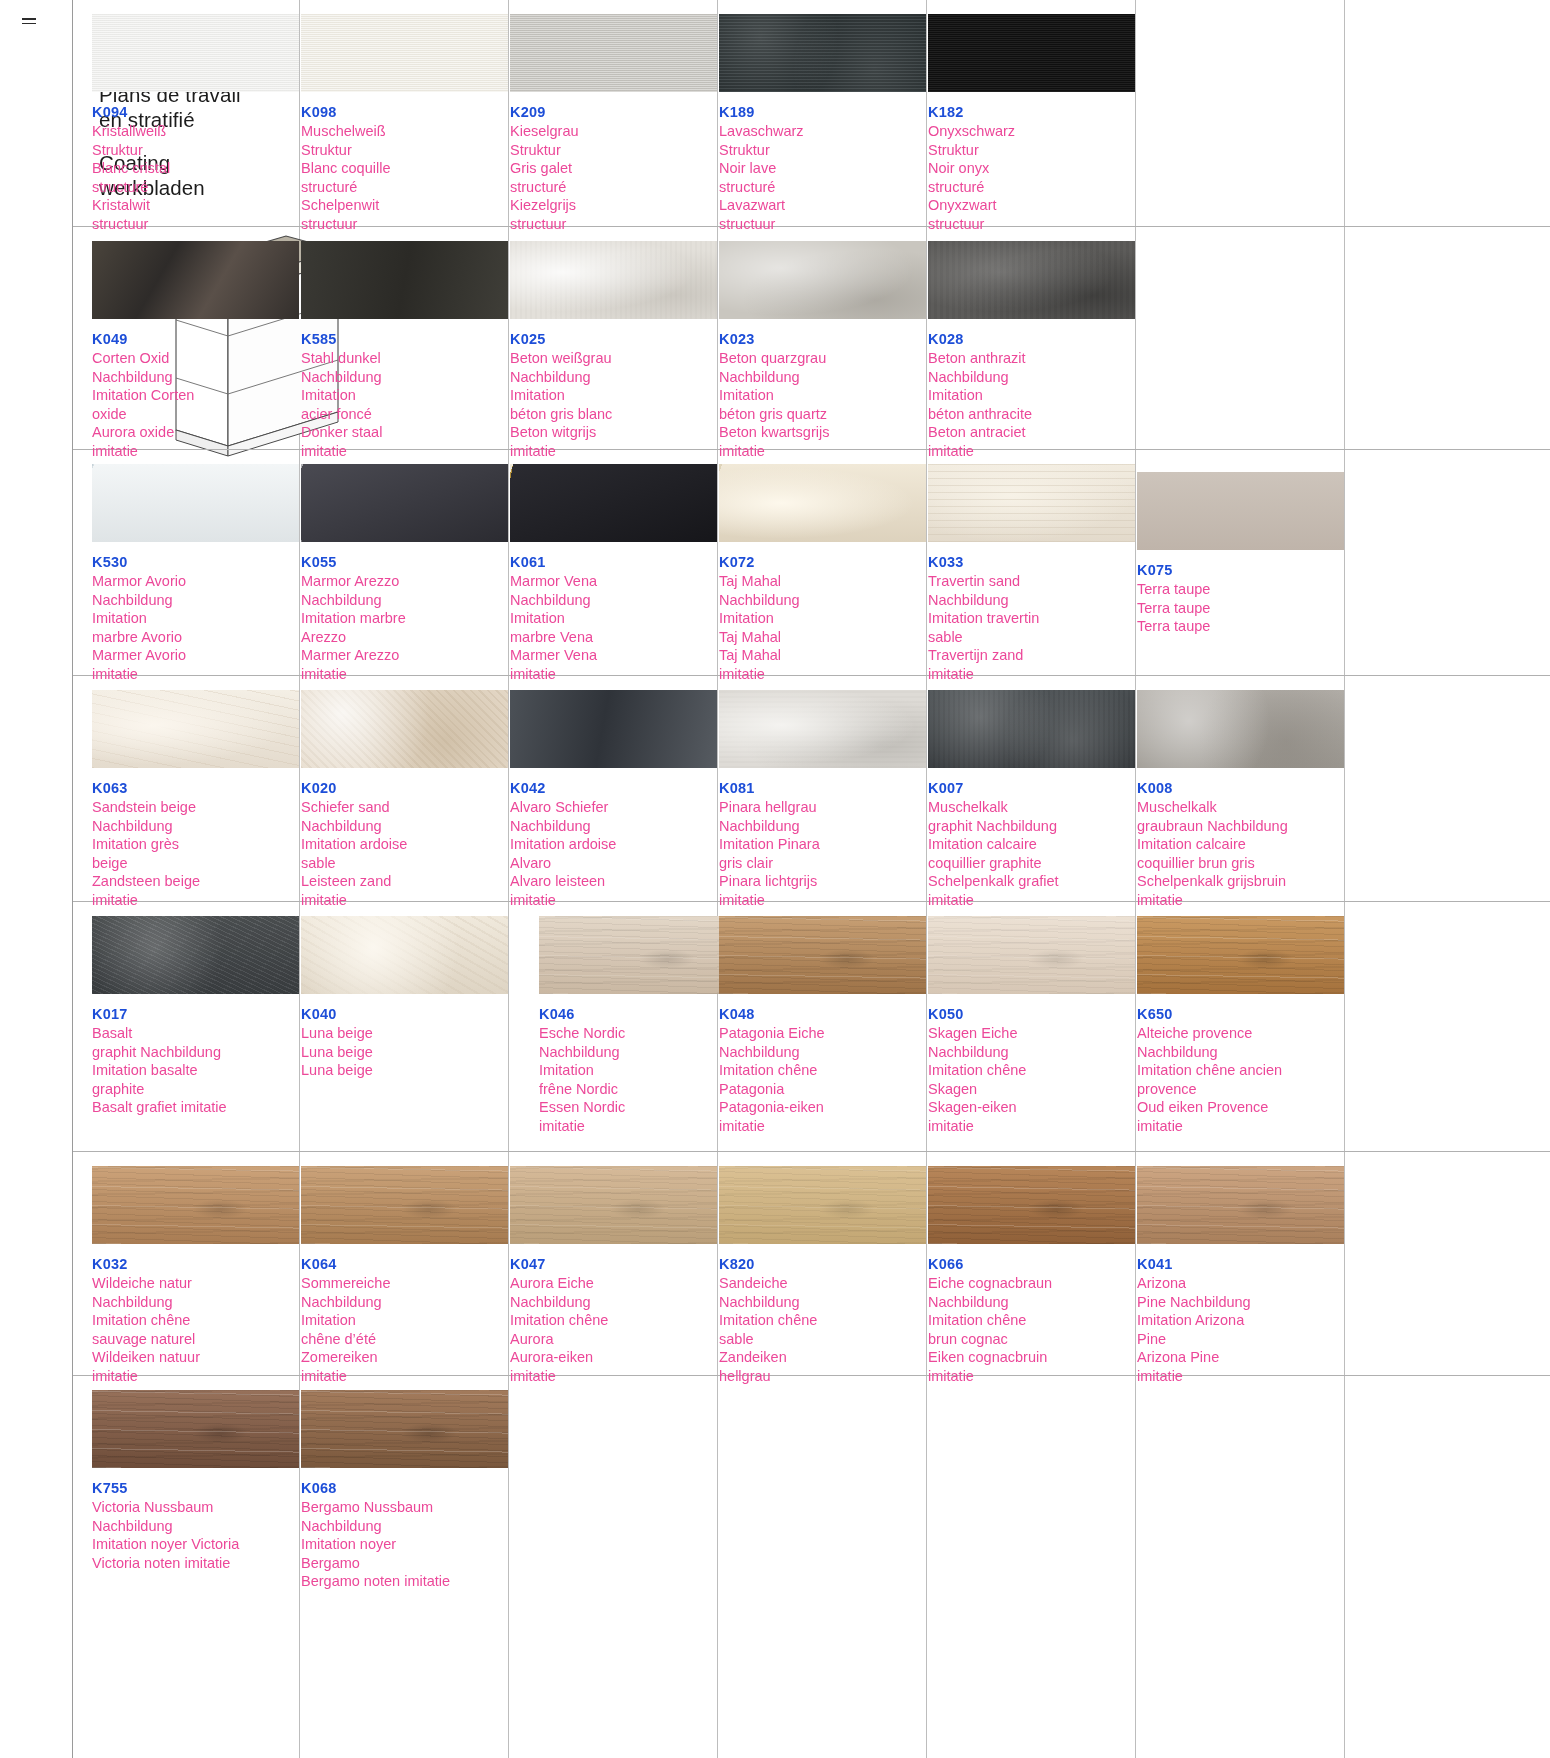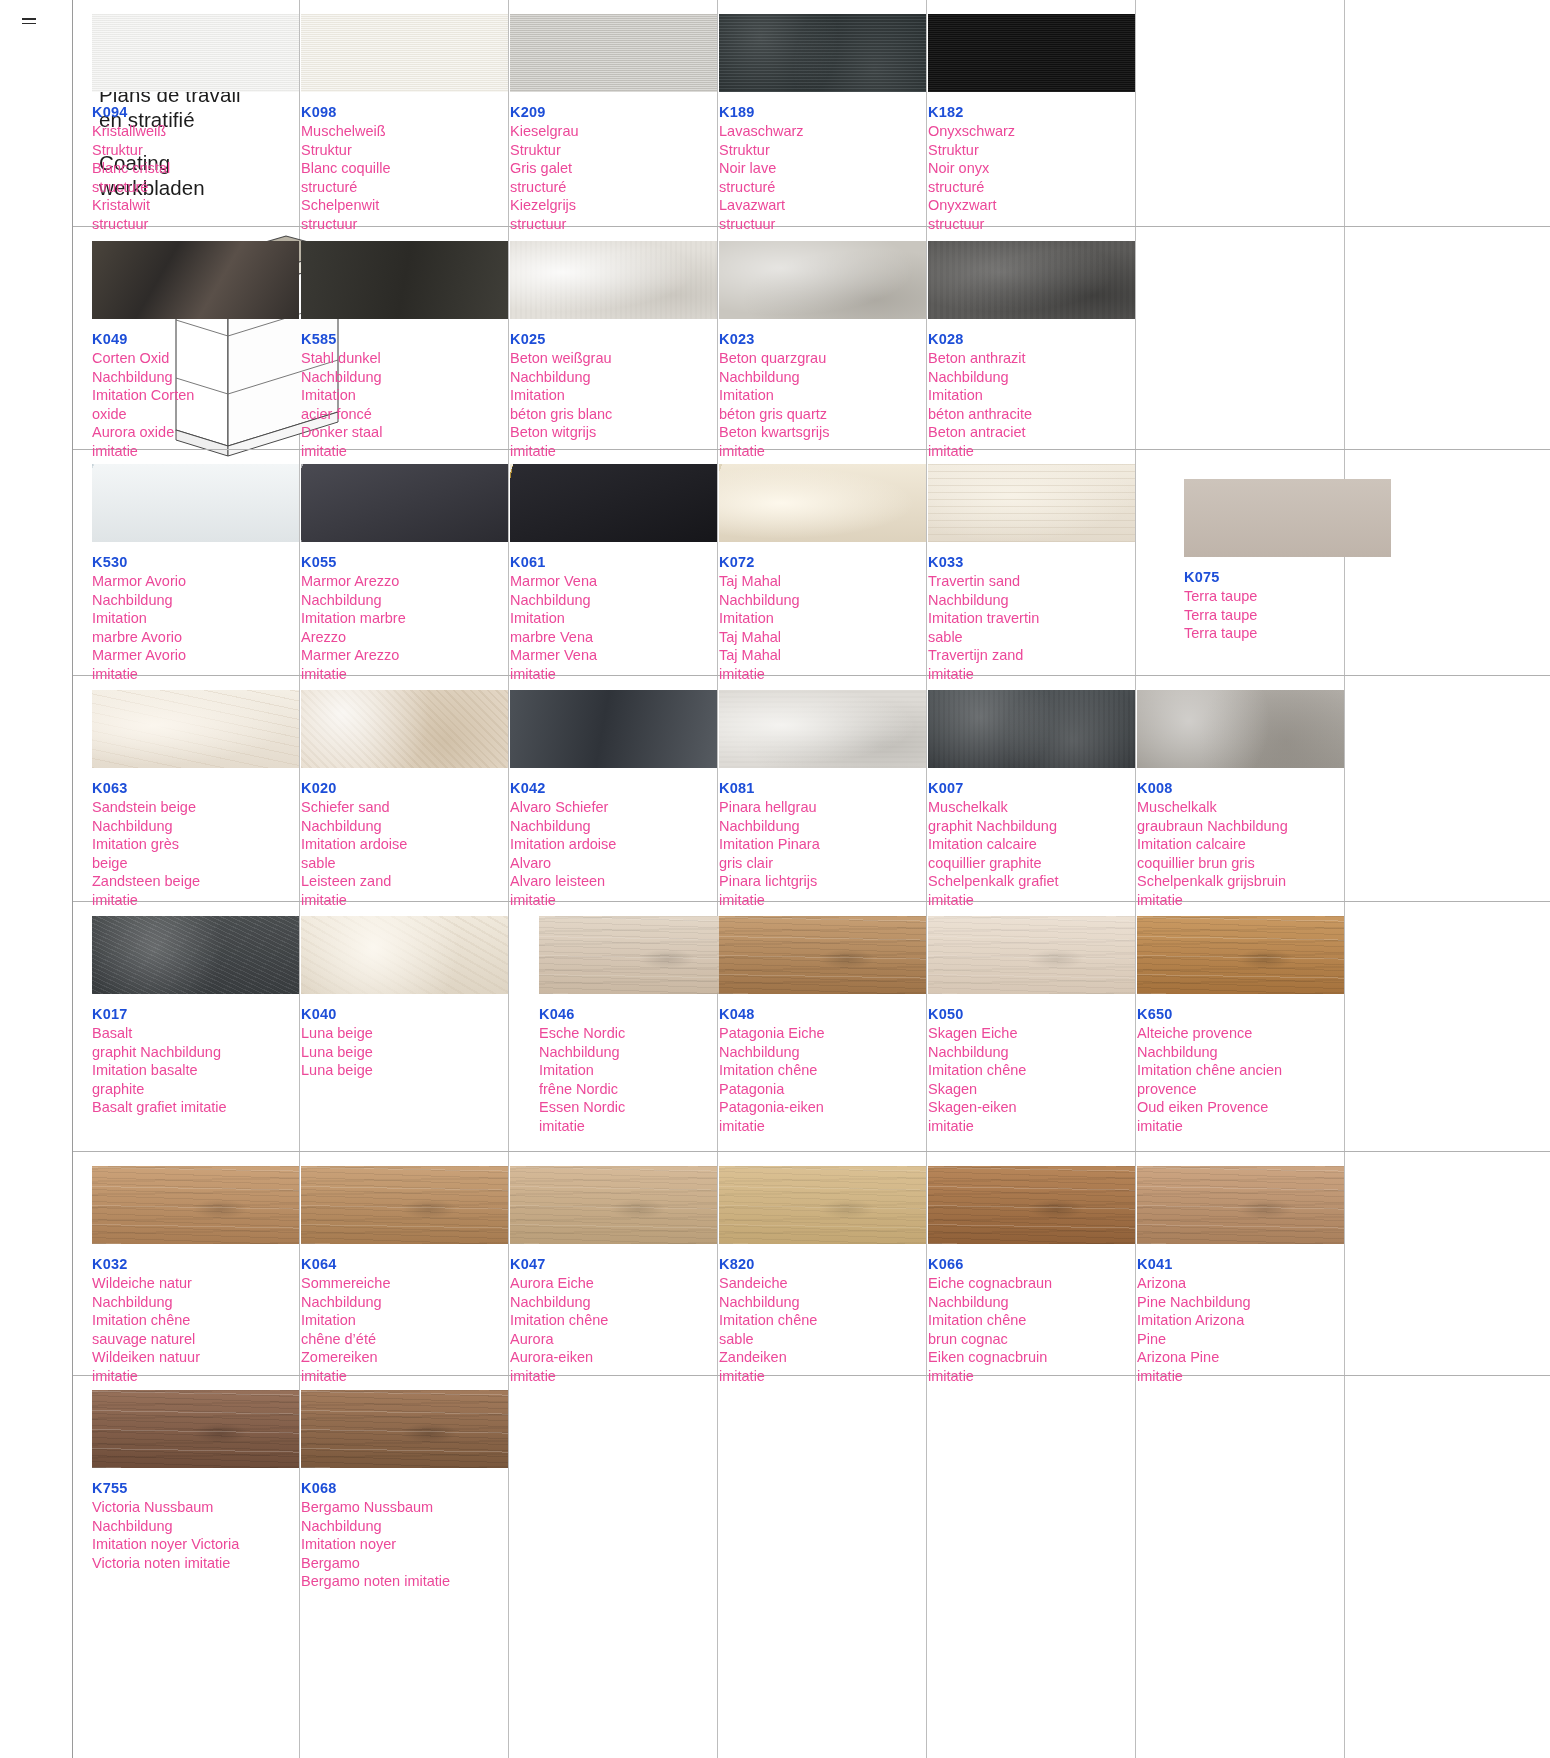--- a/index.html
+++ b/index.html
@@ -360,21 +360,21 @@
           <div class="code">K033</div>
           <div class="lines">
             <div class="lang de">Travertin sand
 Nachbildung</div>
             <div class="lang fr">Imitation travertin
 sable</div>
             <div class="lang nl">Travertijn zand
 imitatie</div>
           </div>
         </div>
-        <div class="cell" style="left: 1064px; top: 29px; width: 207px; padding-left: 47px;">
+        <div class="cell" style="left: 1064px; top: 22px; width: 207px;">
           <div class="sw">
             <span class="tx" style="background-color:#c5bbb2;background-image:linear-gradient(180deg,#cdc4bb,#bfb4aa);"></span>
           </div>
           <div class="code">K075</div>
           <div class="lines">
             <div class="lang de">Terra taupe</div>
             <div class="lang fr">Terra taupe</div>
             <div class="lang nl">Terra taupe</div>
           </div>
         </div>
@@ -594,21 +594,21 @@
           <div class="sw">
             <span class="tx" style="background-color:#d4b98d;background-image:repeating-linear-gradient(2deg, rgba(0,0,0,0.050) 0 1px, transparent 1px 6px),repeating-linear-gradient(-1deg, rgba(0,0,0,0.035) 0 2px, transparent 2px 13px),repeating-linear-gradient(1deg, rgba(255,255,255,0.110) 0 1px, transparent 1px 19px),radial-gradient(ellipse 40px 14px at 62% 55%, rgba(0,0,0,0.110), transparent 70%),linear-gradient(180deg,#dbc194,#c2a673);"></span>
           </div>
           <div class="code">K820</div>
           <div class="lines">
             <div class="lang de">Sandeiche
 Nachbildung</div>
             <div class="lang fr">Imitation chêne
 sable</div>
             <div class="lang nl">Zandeiken
-imitatie</div>
+hellgrau</div>
           </div>
         </div>
         <div class="cell" style="left: 855px; top: 14px; width: 207px;">
           <div class="sw">
             <span class="tx" style="background-color:#b08055;background-image:repeating-linear-gradient(2deg, rgba(0,0,0,0.080) 0 1px, transparent 1px 6px),repeating-linear-gradient(-1deg, rgba(0,0,0,0.056) 0 2px, transparent 2px 13px),repeating-linear-gradient(1deg, rgba(255,255,255,0.176) 0 1px, transparent 1px 19px),radial-gradient(ellipse 40px 14px at 62% 55%, rgba(0,0,0,0.176), transparent 70%),linear-gradient(180deg,#b8875a,#8f6038);"></span>
           </div>
           <div class="code">K066</div>
           <div class="lines">
             <div class="lang de">Eiche cognacbraun
 Nachbildung</div>

